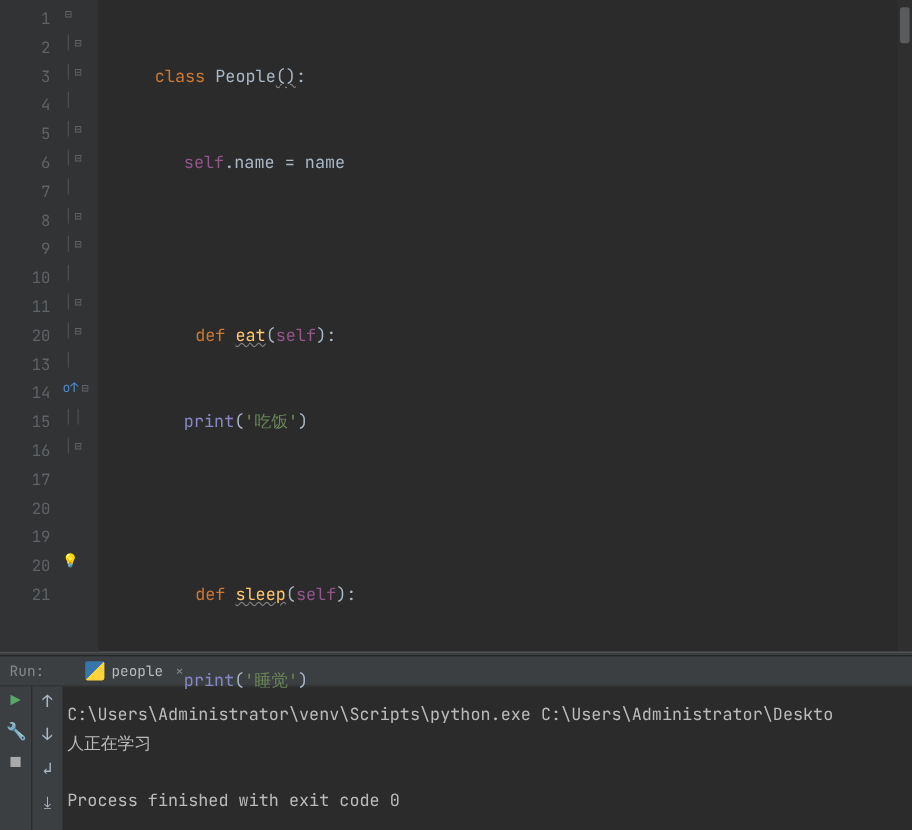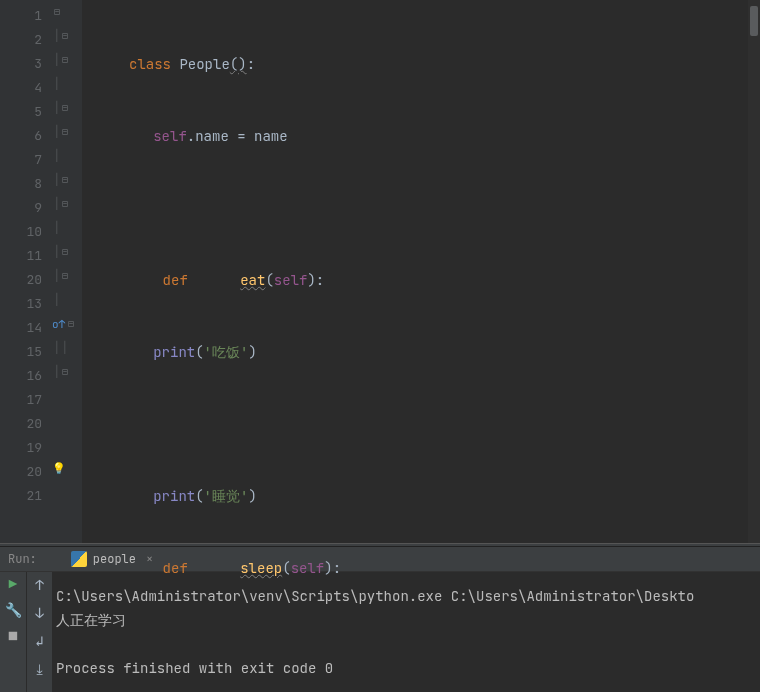--- a/index.html
+++ b/index.html
@@ -59,21 +59,21 @@
   .fold-col .fi { height:24px; display:flex; align-items:center; justify-content:flex-start; padding-left:4px; gap:2px;}
   .code {
     flex:1;
     padding: 4px 0 4px 4px;
     line-height:24px;
     white-space: pre;
     position:relative;
   }
   .code .row { height:24px; }
   .kw { color: var(--fg-keyword); margin-left: 43px; }
-  .fn { color: var(--fg-def); margin-left: 44px; }
+  .fn { color: var(--fg-def); }
   .slf { color: var(--fg-self); }
   .str { color: var(--fg-string); }
   .bi  { color: var(--fg-builtin); }
   .wavy { text-decoration: underline wavy #808080; text-decoration-thickness:1px;}
   .wavy-warn { text-decoration: underline wavy #be9117; text-decoration-thickness:1px;}
 
   
   .v-scroll {
     position:absolute;
     right:0; top:0;
@@ -249,22 +249,22 @@
     <div class="fi"></div>
   </div>
 
   <div class="code">
     <div class="row"><span class="kw">class</span> <span>People</span><span class="wavy">()</span>:</div>
     <div class="row">        <span class="slf">self</span>.name = name</div>
     <div class="row"></div>
     <div class="row">    <span class="kw">def</span> <span class="fn wavy">eat</span>(<span class="slf">self</span>):</div>
     <div class="row">        <span class="bi">print</span>(<span class="str">'吃饭'</span>)</div>
     <div class="row"></div>
+    <div class="row">    <span class="kw">def</span> <span class="fn wavy">sleep</span>(<span class="slf">self</span>):</div>
     <div class="row">        <span class="bi">print</span>(<span class="str">'睡觉'</span>)</div>
-    <div class="row">    <span class="kw">def</span> <span class="fn wavy">sleep</span>(<span class="slf">self</span>):</div>
     
     
     
     
     
     
     
     
     
     

